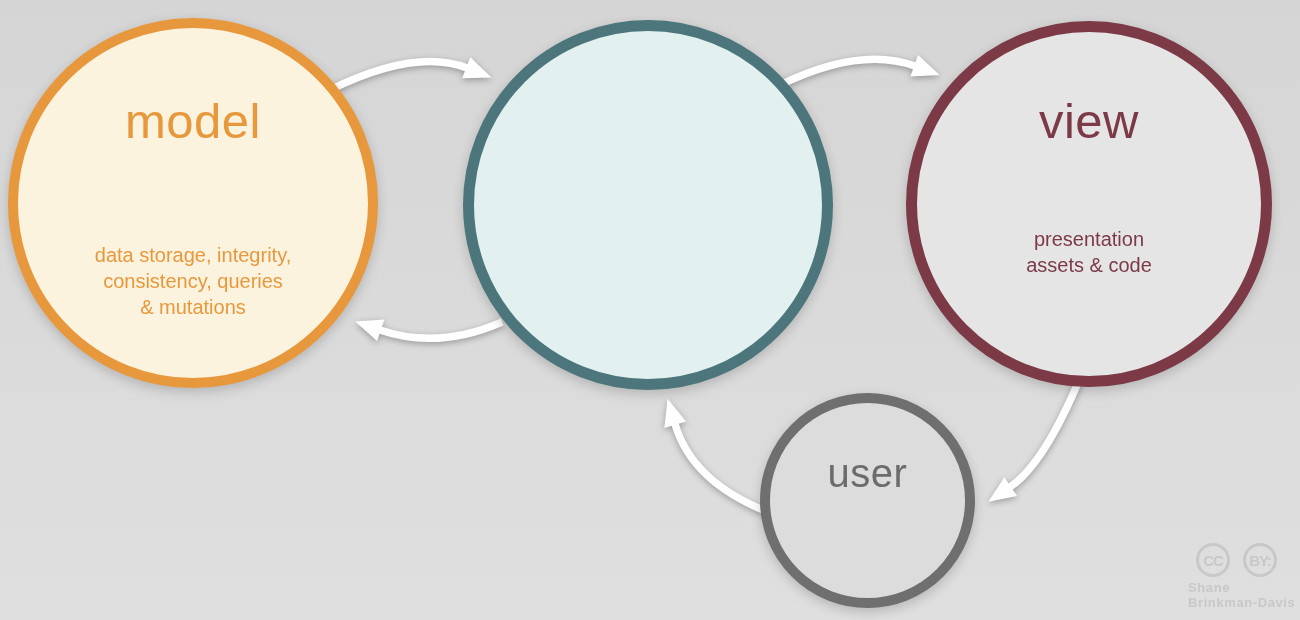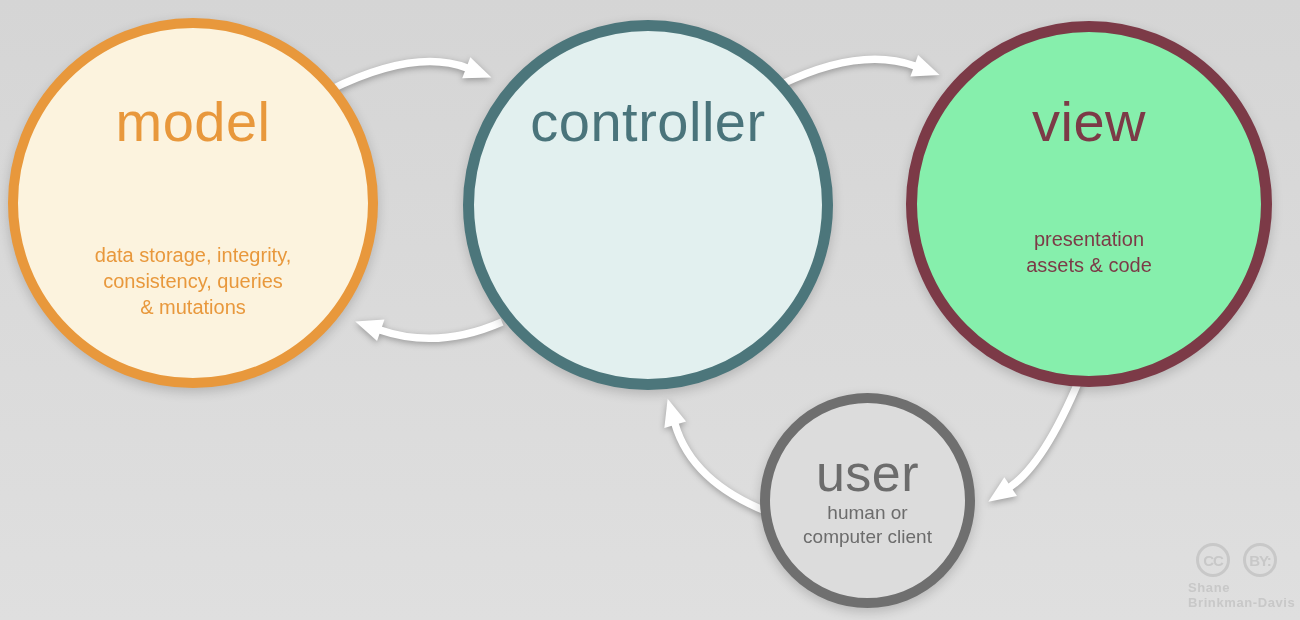--- a/index.html
+++ b/index.html
@@ -13,36 +13,36 @@
   .arrows {
     position: absolute; left: 0; top: 0; pointer-events: none;
     filter: drop-shadow(0 2px 3px rgba(0,0,0,0.30));
   }
   .node {
     position: absolute; border-radius: 50%; box-sizing: border-box;
     border-style: solid; box-shadow: 0 4px 12px rgba(0,0,0,0.18);
   }
   .node .title {
     position: absolute; left: 0; right: 0; text-align: center;
-    transform: translateY(-50%); font-size: 56px; font-weight: 400;
+    transform: translateY(-50%); font-size: 49px; font-weight: 400;
     letter-spacing: 0.5px;
   }
   .node .desc {
     position: absolute; left: 0; right: 0; text-align: center;
     transform: translateY(-50%); white-space: pre-line;
     font-size: 20px; line-height: 26px;
   }
   .node-model      { left: 8px;   top: 18px;  width: 370px; height: 370px; border-width: 10px; }
   .node-controller { left: 463px; top: 20px;  width: 370px; height: 370px; border-width: 11px; }
   .node-view       { left: 906px; top: 21px;  width: 366px; height: 366px; border-width: 11px; }
   .node-user       { left: 760px; top: 393px; width: 215px; height: 215px; border-width: 10px; }
   .node-model .title      { top: 26.5%; }
   .node-controller .title { top: 26%; }
   .node-view .title       { top: 26%; }
-  .node-user .title       { top: 36%; font-size: 52px; }
+  .node-user .title       { top: 36%; font-size: 40px; }
   .node-model .desc       { top: 64%; margin-top: 29px; }
   .node-controller .desc  { top: 63.8%; }
   .node-view .desc        { top: 64%; }
   .node-user .desc        { top: 62.5%; font-size: 19px; line-height: 24px; }
 
   .attribution { position: absolute; left: 1188px; top: 543px; }
   .cc-icons { display: flex; gap: 13px; margin-left: 8px; }
   .cc-badge {
     width: 34px; height: 34px; border-radius: 50%; box-sizing: border-box;
     border: 3.5px solid; display: flex; align-items: center; justify-content: center;
@@ -72,33 +72,30 @@
   </svg>
 
   <div class="node node-model" style="border-color: rgb(232, 152, 60); background: rgb(252, 243, 222); color: rgb(232, 152, 60);">
     <div class="title">model</div>
     <div class="desc">data storage, integrity,
 consistency, queries
 &amp; mutations</div>
   </div>
 
   <div class="node node-controller" style="border-color: rgb(76, 118, 123); background: rgb(226, 240, 239); color: rgb(74, 116, 123);">
-    <div class="title">controller</div>
   </div>
 
-  <div class="node node-view" style="border-color: rgb(124, 58, 71); background: #86efac; color: rgb(124, 58, 71);">
+  <div class="node node-view" style="border-color: rgb(124, 58, 71); background: #e5e5e5; color: rgb(124, 58, 71);">
     <div class="title">view</div>
     <div class="desc">presentation
 assets &amp; code</div>
   </div>
 
   <div class="node node-user" style="border-color: rgb(111, 111, 111); background: rgb(220, 220, 220); color: rgb(108, 108, 108);">
     <div class="title">user</div>
-    <div class="desc">human or
-computer client</div>
   </div>
 
   <div class="attribution" style="color: rgb(200, 200, 200);">
     <div class="cc-icons">
       <span class="cc-badge" style="color: rgb(200, 200, 200); border-color: rgb(200, 200, 200);">CC</span>
       <span class="cc-badge" style="color: rgb(200, 200, 200); border-color: rgb(200, 200, 200);">BY:</span>
     </div>
     <div class="author">Shane
 Brinkman-Davis</div>
   </div>

